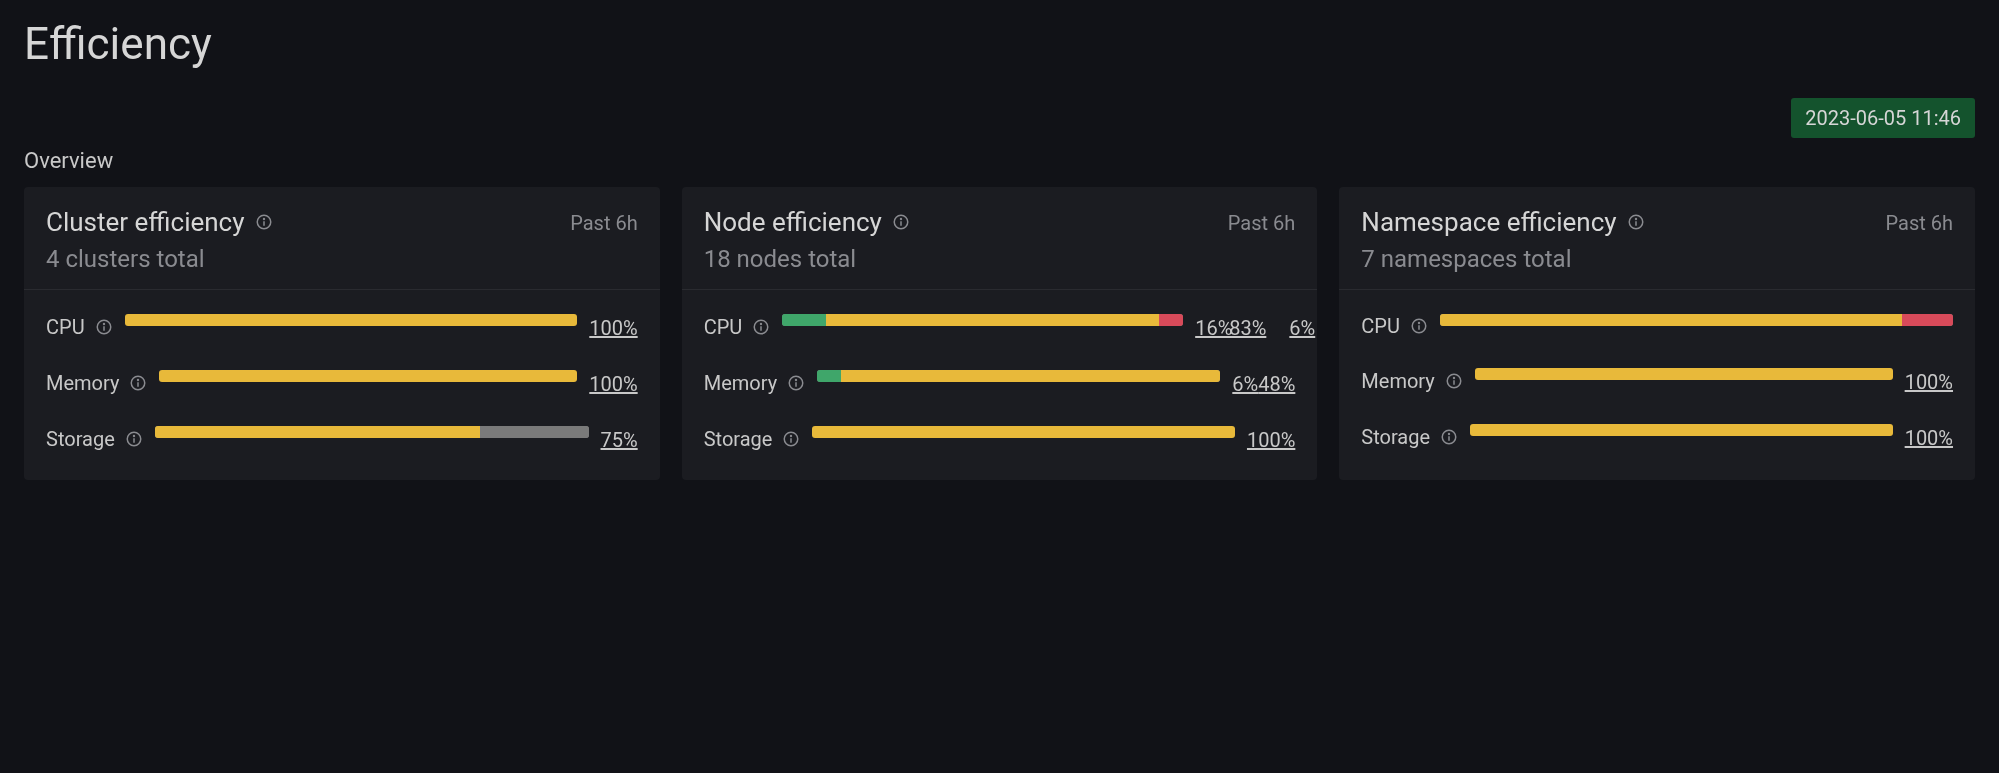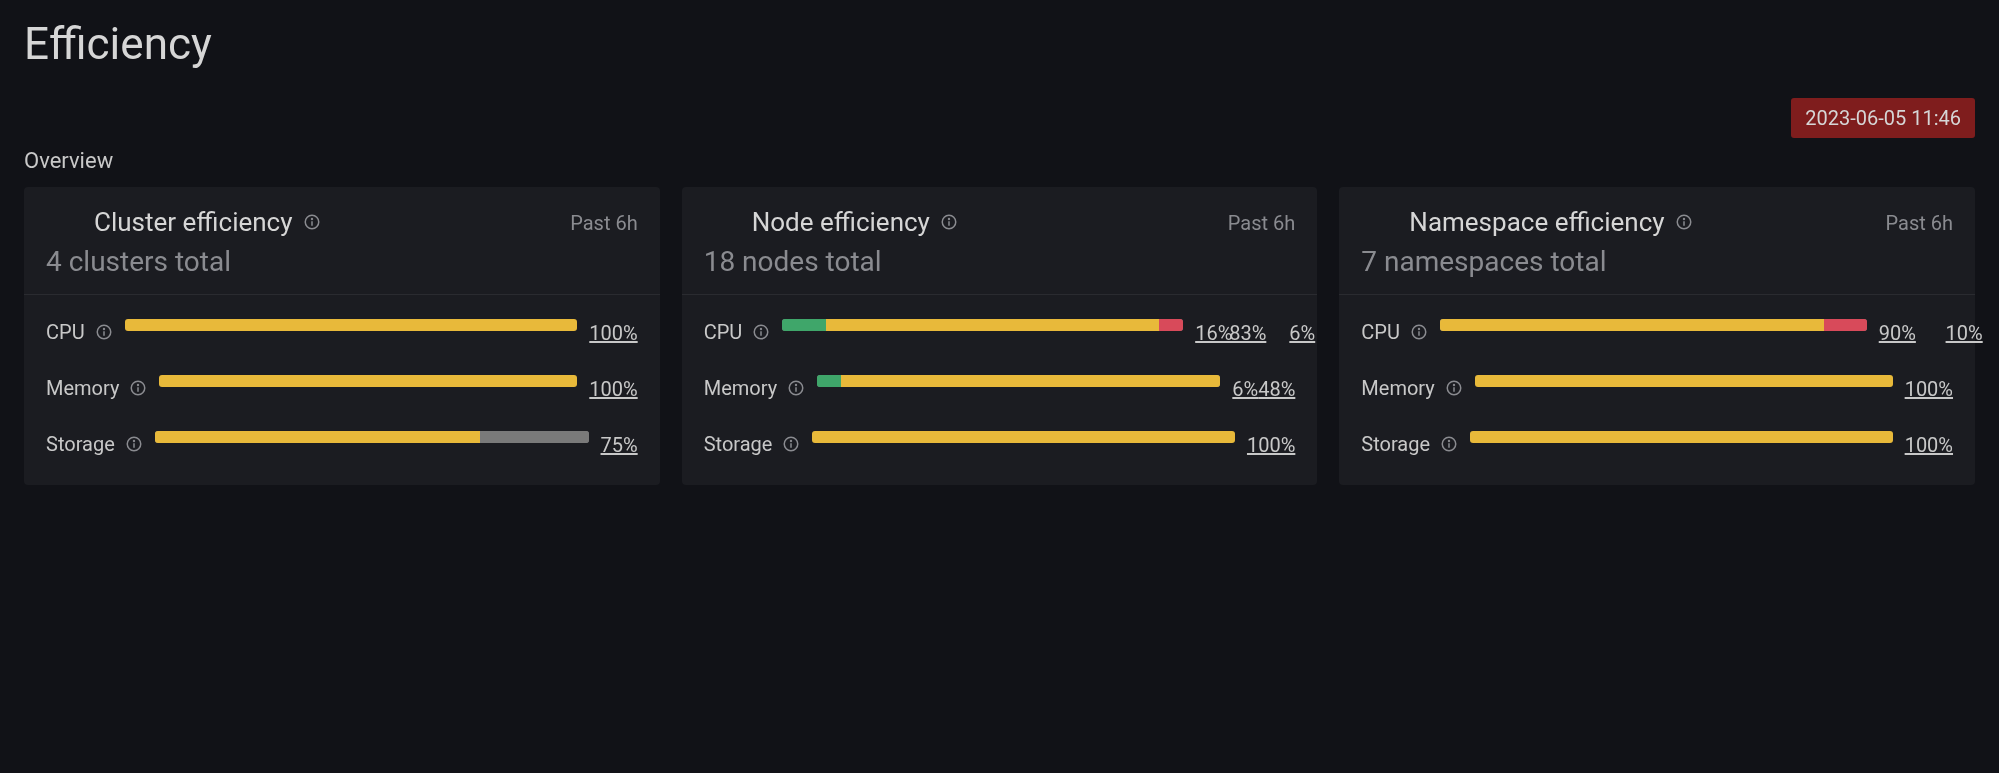--- a/index.html
+++ b/index.html
@@ -21,21 +21,21 @@
     font-weight: 400;
     color: #d6d6d6;
     margin-bottom: 28px;
   }
   .timestamp-row {
     display: flex;
     justify-content: flex-end;
     margin-bottom: 10px;
   }
   .timestamp {
-    background: #7f1d1d;
+    background: #14532d;
     color: #d6d6d6;
     padding: 8px 14px;
     font-size: 20px;
     border-radius: 3px;
   }
   .section-title {
     font-size: 22px;
     color: #c8c8c8;
     margin-bottom: 14px;
     font-weight: 400;
@@ -63,24 +63,23 @@
     flex-direction: column;
     gap: 8px;
   }
   .card-title {
     font-size: 26px;
     font-weight: 400;
     color: #d6d6d6;
     display: flex;
     align-items: center;
     gap: 10px;
-    margin-left: 48px;
   }
   .card-subtitle {
-    font-size: 28px;
+    font-size: 24px;
     color: #8a8b90;
   }
   .card-period {
     font-size: 20px;
     color: #8a8b90;
     padding-top: 4px;
   }
   .card-body {
     padding: 24px 22px 28px 22px;
     display: flex;
@@ -348,24 +347,20 @@
                 <circle cx="12" cy="12" r="9"></circle>
                 <circle cx="12" cy="8" r="0.6" fill="#8a8b90"></circle>
                 <line x1="12" y1="11" x2="12" y2="17"></line>
               </svg>
           </span>
         </div>
         <div class="bar-track">
             <div class="seg seg-yellow" style="width: 90%;"></div>
             <div class="seg seg-red" style="width: 10%;"></div>
           </div>
-        <div class="bar-labels">
-            <div class="lbl lbl-left" style="width: 90%;">90%</div>
-            <div class="lbl lbl-right" style="width: 10%;">10%</div>
-          </div>
       </div>
 
       <div class="metric-block">
         <div class="metric-label">
           <span>Memory</span>
           <span class="info-icon">
             <svg viewBox="0 0 24 24" fill="none" stroke="#8a8b90" stroke-width="2">
                 <circle cx="12" cy="12" r="9"></circle>
                 <circle cx="12" cy="8" r="0.6" fill="#8a8b90"></circle>
                 <line x1="12" y1="11" x2="12" y2="17"></line>

